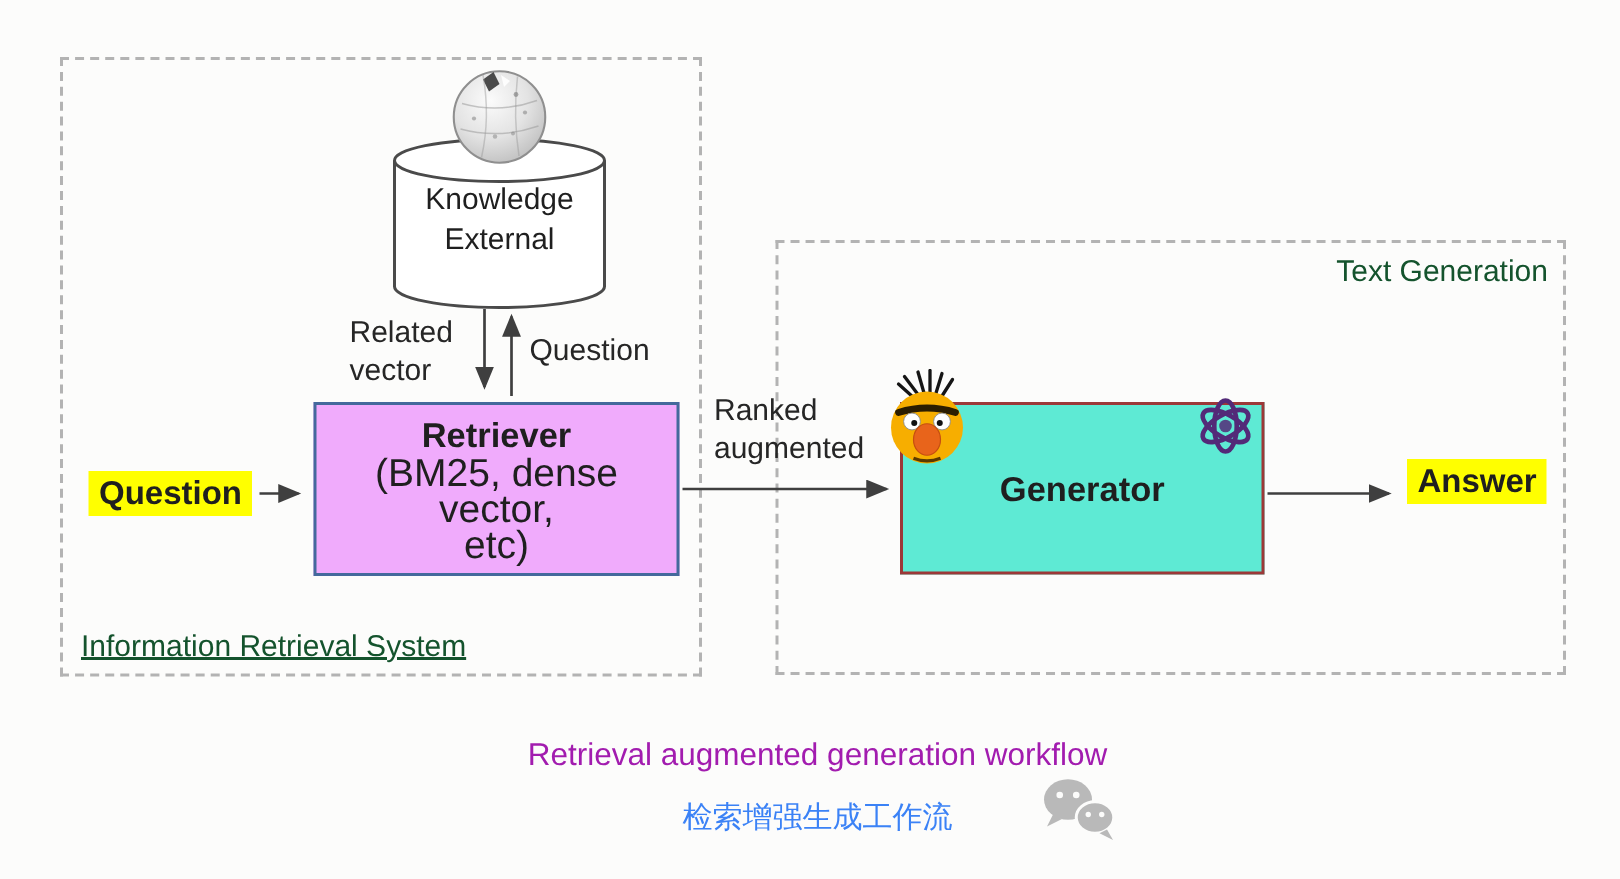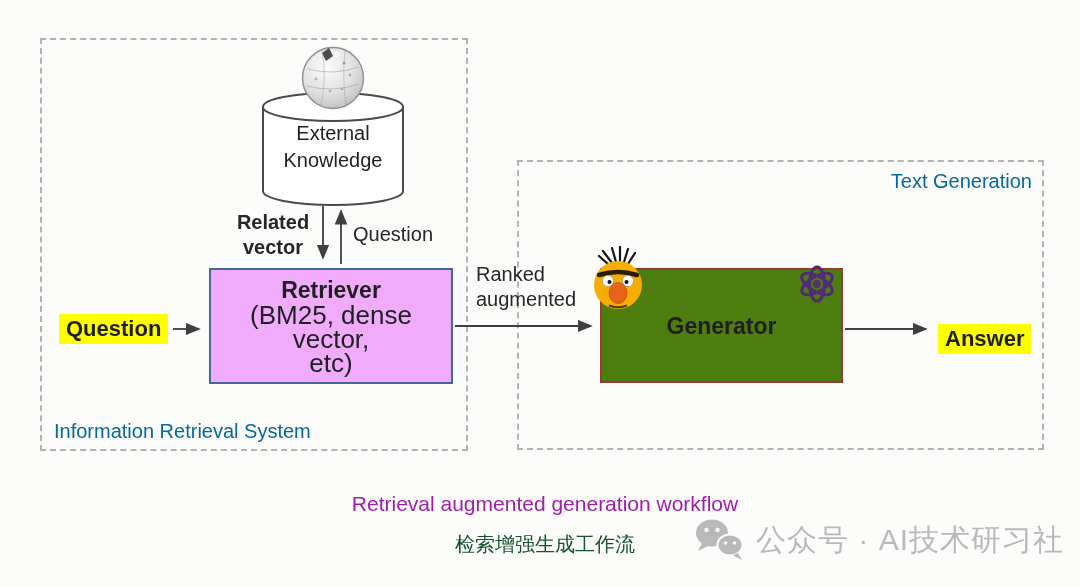--- a/index.html
+++ b/index.html
@@ -1,59 +1,59 @@
 <!DOCTYPE html>
 <html><head>
 <meta charset="utf-8">
 <style>
   html,body{margin:0;padding:0;background:#fff;}
   .canvas{
     position:relative;width:1080px;height:586px;background:#fcfcfb;overflow:hidden;
     font-family:"Liberation Sans", sans-serif;color:#1f1f1f;
   }
   .dashed-box{position:absolute;border:2px dashed #b3b3b3;background:transparent;z-index:1;}
-  .section-label{position:absolute;color:#0369a1;font-size:20px;white-space:nowrap;}
+  .section-label{position:absolute;color:#14532d;font-size:20px;white-space:nowrap;}
   .node{position:absolute;display:flex;flex-direction:column;justify-content:center;align-items:center;text-align:center;z-index:2;box-sizing:border-box;}
   .retriever{left:209px;top:268px;width:244px;height:116px;background:#f0abfc;border:2px solid #44699c;}
-  .generator{left:600px;top:268px;width:243px;height:115px;background:#4d7c0f;border:2px solid #9c3838;}
+  .generator{left:600px;top:268px;width:243px;height:115px;background:#5eead4;border:2px solid #9c3838;}
   .node-title{font-size:23px;font-weight:bold;line-height:26px;}
   .node-sub{font-size:26px;line-height:24px;}
   .cyl-svg{position:absolute;left:260px;top:91px;z-index:2;}
   .cyl-text{position:absolute;left:262px;top:120px;width:142px;text-align:center;font-size:20px;line-height:27px;z-index:3;}
   .globe-svg{position:absolute;left:300px;top:45px;z-index:4;}
   .hl{position:absolute;background:#ffff00;font-weight:bold;font-size:22px;padding:2px 7px;z-index:2;white-space:nowrap;}
   .arrow-label{position:absolute;font-size:20px;line-height:25px;color:#262626;z-index:2;white-space:nowrap;}
   .arrows{position:absolute;left:0;top:0;z-index:5;pointer-events:none;}
   .bert{position:absolute;left:588px;top:246px;z-index:6;}
   .openai{position:absolute;left:795px;top:262px;z-index:6;}
   .caption-en{position:absolute;left:145px;top:492px;width:800px;text-align:center;font-size:21px;color:#a21caf;}
-  .caption-cn{position:absolute;left:145px;top:531px;width:800px;text-align:center;font-size:20px;color:#14532d;}
+  .caption-cn{position:absolute;left:145px;top:531px;width:800px;text-align:center;font-size:20px;color:#3b82f6;}
   .watermark{position:absolute;left:694px;top:517px;display:flex;align-items:center;gap:10px;z-index:7;}
   .watermark-text{font-size:30px;color:#b9b9b9;white-space:nowrap;letter-spacing:1px;}
 </style>
 </head>
 <body>
 
 <div class="canvas">
 
   <div class="dashed-box" style="left:40px;top:38px;width:424px;height:409px;">
-    <span class="section-label" style="left:12px;bottom:6px;">Information Retrieval System</span>
+    <span class="section-label" style="left:12px;bottom:6px;text-decoration:underline;">Information Retrieval System</span>
   </div>
 
   <div class="dashed-box" style="left:517px;top:160px;width:523px;height:286px;">
     <span class="section-label" style="right:10px;top:8px;">Text Generation</span>
   </div>
 
   <svg class="cyl-svg" width="146" height="118" viewBox="0 0 146 118">
     <path d="M3,16 L3,100 A70,14 0 0 0 143,100 L143,16" fill="#ffffff" stroke="#4a4a4a" stroke-width="2"></path>
     <ellipse cx="73" cy="16" rx="70" ry="14" fill="#ffffff" stroke="#4a4a4a" stroke-width="2"></ellipse>
   </svg>
   <div class="cyl-text">
+    <div>Knowledge</div>
     <div>External</div>
-    <div>Knowledge</div>
   </div>
 
   <svg class="globe-svg" width="66" height="66" viewBox="0 0 66 66">
     <defs>
       <radialGradient id="globeG" cx="40%" cy="32%" r="75%">
         <stop offset="0%" stop-color="#fbfbfb"></stop>
         <stop offset="55%" stop-color="#e3e3e3"></stop>
         <stop offset="100%" stop-color="#bdbdbd"></stop>
       </radialGradient>
     </defs>
@@ -103,23 +103,23 @@
   <svg class="openai" width="44" height="44" viewBox="0 0 44 44">
     <g fill="none" stroke="#532a78" stroke-width="3.1">
       <ellipse cx="22" cy="22" rx="7.5" ry="17"></ellipse>
       <ellipse cx="22" cy="22" rx="7.5" ry="17" transform="rotate(60 22 22)"></ellipse>
       <ellipse cx="22" cy="22" rx="7.5" ry="17" transform="rotate(120 22 22)"></ellipse>
     </g>
     <circle cx="22" cy="22" r="4.2" fill="#532a78" opacity="0.85"></circle>
   </svg>
 
   <span class="hl" style="left:59px;top:314px;">Question</span>
-  <span class="hl" style="left:938px;top:324px;">Answer</span>
+  <span class="hl" style="left:938px;top:306px;">Answer</span>
 
-  <div class="arrow-label" style="left:233px;top:210px;width:80px;text-align:center;font-weight:bold;">
+  <div class="arrow-label" style="left:233px;top:210px;width:80px;text-align:left;">
     <div>Related</div>
     <div>vector</div>
   </div>
   <div class="arrow-label" style="left:353px;top:222px;">Question</div>
   <div class="arrow-label" style="left:476px;top:262px;">
     <div>Ranked</div>
     <div>augmented</div>
   </div>
 
   <svg class="arrows" width="1080" height="586" viewBox="0 0 1080 586">
@@ -144,16 +144,15 @@
     <svg width="52" height="46" viewBox="0 0 52 46">
       <ellipse cx="18" cy="16" rx="16" ry="13.5" fill="#b9b9b9"></ellipse>
       <path d="M8,26 L4,34 L14,29 Z" fill="#b9b9b9"></path>
       <circle cx="12.5" cy="13" r="2.2" fill="#fcfcfb"></circle>
       <circle cx="23.5" cy="13" r="2.2" fill="#fcfcfb"></circle>
       <ellipse cx="36" cy="28" rx="12.5" ry="10.5" fill="#b9b9b9" stroke="#fcfcfb" stroke-width="2"></ellipse>
       <path d="M44,36 L48,43 L39,38.5 Z" fill="#b9b9b9"></path>
       <circle cx="31.5" cy="26" r="1.8" fill="#fcfcfb"></circle>
       <circle cx="40.5" cy="26" r="1.8" fill="#fcfcfb"></circle>
     </svg>
-    <span class="watermark-text">公众号 · AI技术研习社</span>
   </div>
 
 </div>
 
 </body></html>

